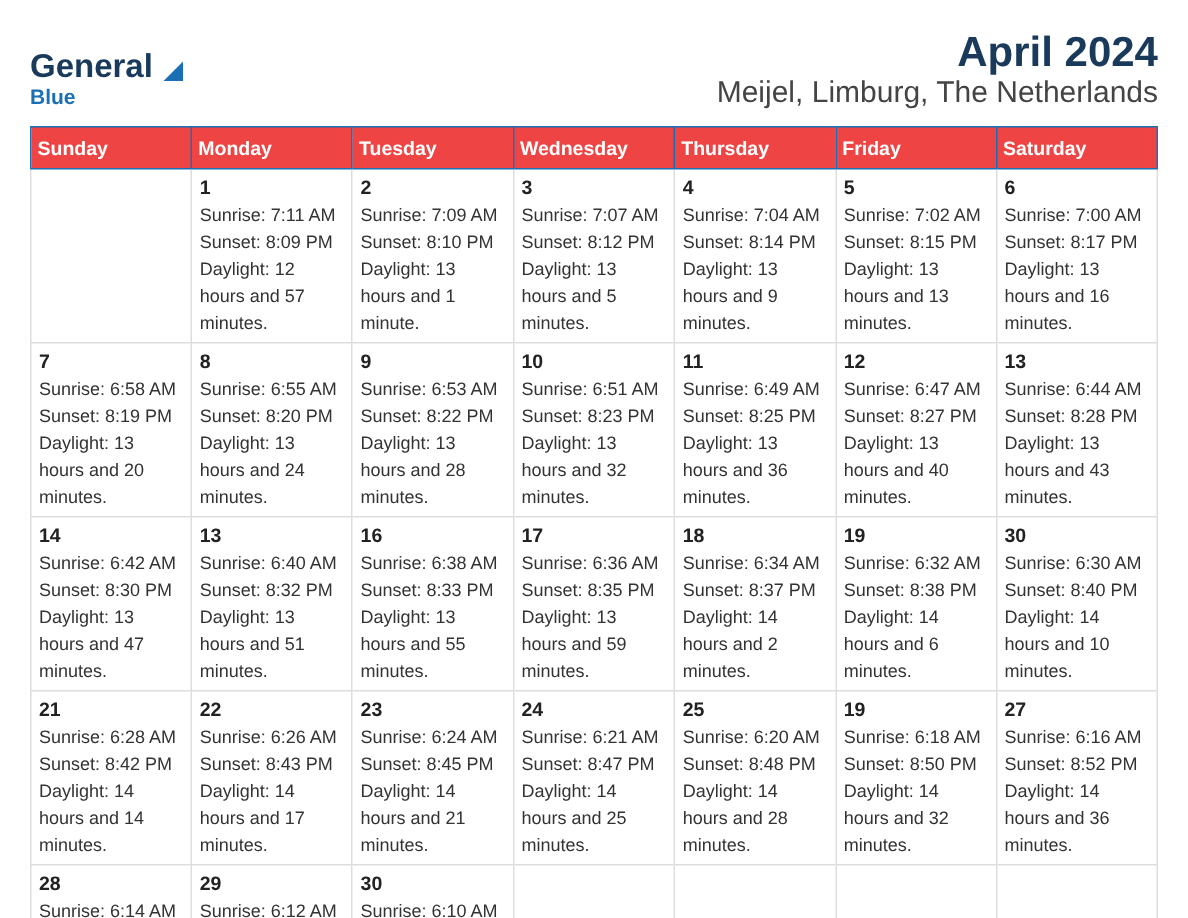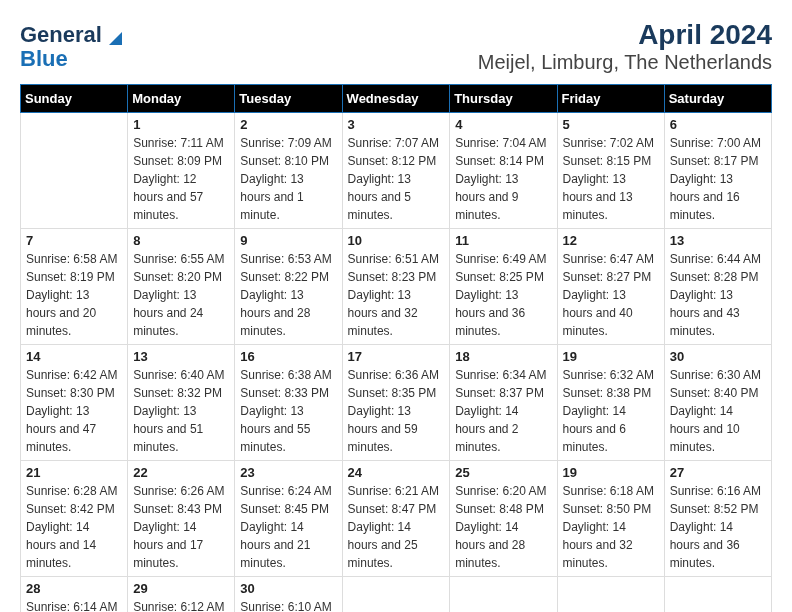--- a/index.html
+++ b/index.html
@@ -6,21 +6,21 @@
     body {
       font-family: Arial, sans-serif;
       background: #fff;
       width: 792px;
       min-height: 612px;
       padding: 20px;
     }
     .header-area {
       display: flex;
       justify-content: space-between;
-      align-items: center;
+      align-items: flex-end;
       margin-bottom: 10px;
     }
     .logo {
       display: flex;
       flex-direction: column;
       align-items: flex-start;
     }
     .logo-text {
       font-size: 22px;
       font-weight: bold;
@@ -43,21 +43,21 @@
     .location {
       font-size: 20px;
       color: #444;
     }
     .calendar {
       width: 100%;
       border-collapse: collapse;
       border: 1px solid #ccc;
     }
     .calendar th {
-      background-color: #000000;
+      background-color: #ef4444;
       color: #fff;
       font-size: 13px;
       font-weight: bold;
       padding: 6px 4px;
       text-align: left;
       border: 1px solid #1a6fb5;
     }
     .calendar td {
       vertical-align: top;
       padding: 4px 5px;
@@ -93,21 +93,21 @@
   <div class="logo">
     <div class="logo-line">
       <span class="logo-text">
         <span style="color:#1a3a5c;">General</span>
       </span>
       <svg width="18" height="18" viewBox="0 0 18 18" style="margin-left:2px;margin-top:2px;">
         <polygon points="5,18 18,5 18,18" fill="#1a6fb5"></polygon>
       </svg>
     </div>
     <div>
-      <span class="logo-text" style="color:#1a6fb5;font-size:22px;">Blue</span>
+      <span class="logo-text" style="color:#1a6fb5;font-size:14px;">Blue</span>
     </div>
   </div>
   <div class="title-area">
     <div class="month-title">April 2024</div>
     <div class="location">Meijel, Limburg, The Netherlands</div>
   </div>
 </div>
 
 <table class="calendar">
   <thead>

